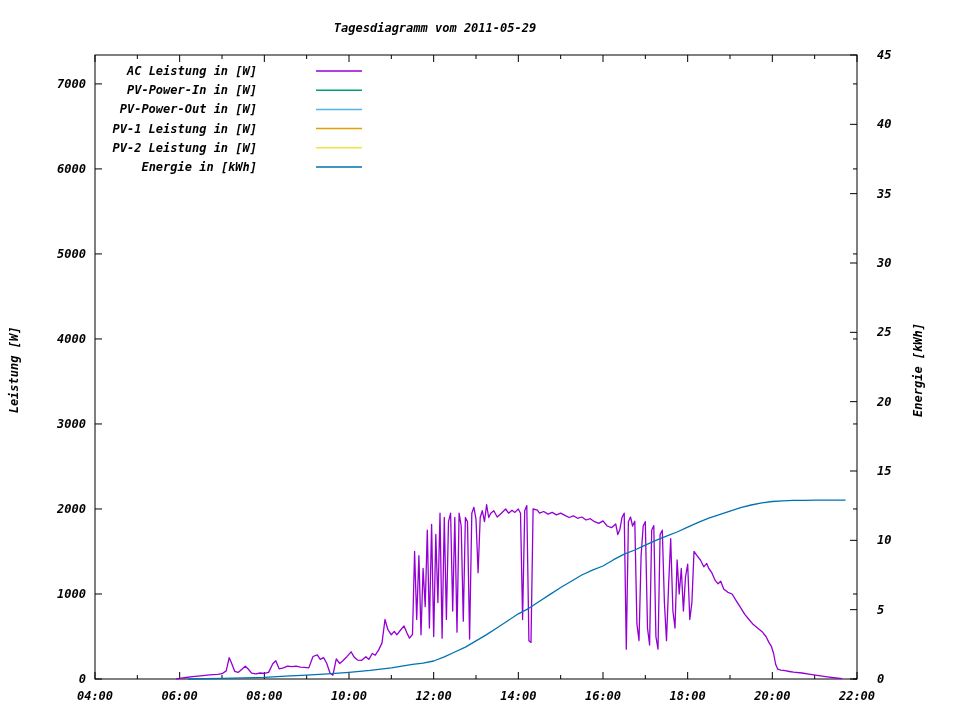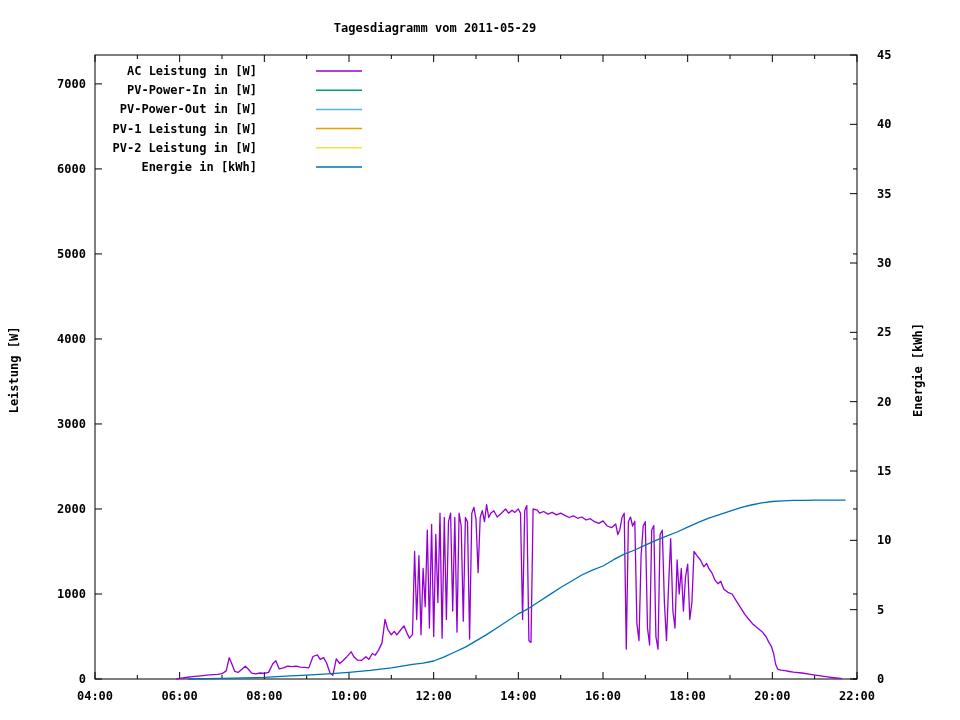--- a/index.html
+++ b/index.html
@@ -1,17 +1,17 @@
 <!DOCTYPE html>
 <html><head>
 <meta charset="utf-8">
 <style>
   html,body{margin:0;padding:0;background:#ffffff;}
   .page{width:960px;height:720px;position:relative;background:#fff;
-        font-family:"DejaVu Sans Mono","Liberation Mono",monospace;}
+        font-family:"DejaVu Sans Mono","Liberation Mono",monospace;font-style:italic;}
   svg text{font-family:"DejaVu Sans Mono","Liberation Mono",monospace;
            font-size:12px;font-weight:bold;fill:#000000;}
 </style>
 </head>
 <body>
 
 <div class="page">
   <svg id="chart" width="960" height="720" viewBox="0 0 960 720">
 
     <text x="435" y="32" text-anchor="middle">Tagesdiagramm vom 2011-05-29</text>

